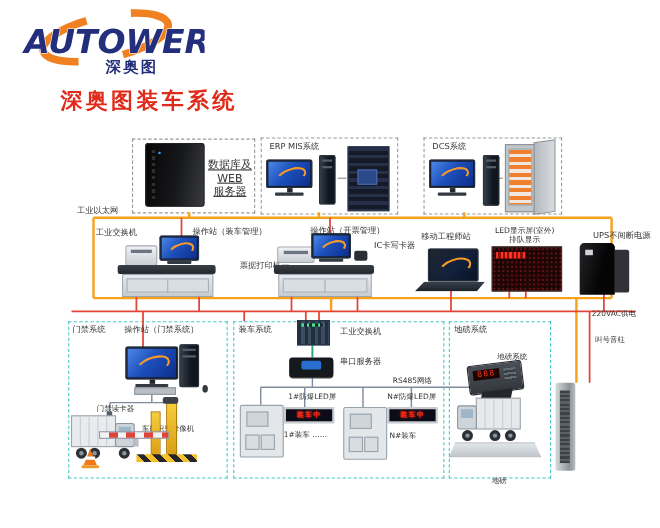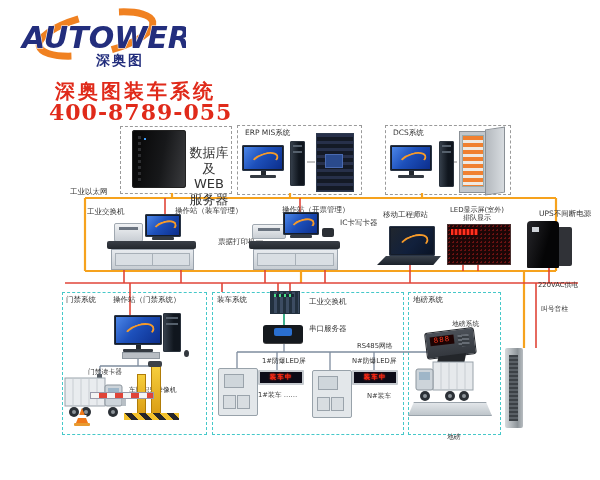--- a/index.html
+++ b/index.html
@@ -60,21 +60,20 @@
 <div class="stage">
 
   <div class="abs logo">
     <svg width="170" height="72" viewBox="0 0 170 72">
       <ellipse cx="80" cy="30" rx="58" ry="19" fill="none" stroke="#f08121" stroke-width="7" stroke-dasharray="86 41" stroke-dashoffset="34" transform="rotate(-12 80 30)"></ellipse>
       <text x="6" y="44" font-size="30" font-weight="bold" font-style="italic" fill="#232e7d" stroke="#ffffff" stroke-width="1" paint-order="stroke">AUTOWER</text>
     </svg>
   </div>
   <div class="abs logo-sub">深奥图</div>
   <div class="abs big-title">深奥图装车系统</div>
-  <div class="abs big-phone">400-8789-055</div>
 
   <div class="dash-gray" style="left:120px;top:126px;width:110px;height:66px;"></div>
   <div class="dash-gray" style="left:237px;top:125px;width:123px;height:68px;"></div>
   <div class="dash-gray" style="left:385px;top:125px;width:124px;height:68px;"></div>
   <div class="dash-teal" style="left:62px;top:292px;width:143px;height:141px;"></div>
   <div class="dash-teal" style="left:212px;top:292px;width:190px;height:141px;"></div>
   <div class="dash-teal" style="left:408px;top:292px;width:91px;height:141px;"></div>
 
   <svg class="wires" width="600" height="480">
     <g stroke="#f6a21d" stroke-width="2.2" fill="none">
@@ -126,21 +125,21 @@
         <path d="M450 162 H457"></path>
         <path d="M256 241 H263"></path>
     </g>
   </svg>
 
   <div class="abs" style="left:132px;top:130px;width:54px;height:58px;border-radius:3px;
        background:linear-gradient(100deg,#050505 0%,#17181a 55%,#3c3d40 100%);box-shadow:0 0 0 1px #222 inset;">
     <div class="abs" style="left:6px;top:6px;width:3px;height:46px;background:repeating-linear-gradient(180deg,#2e2f32 0 3px,#0a0a0a 3px 6px);"></div>
     <div class="abs" style="left:12px;top:8px;width:2px;height:2px;background:#3fa0ff;"></div>
   </div>
-  <div class="lb c" style="left:188px;top:145px;width:42px;white-space:normal;font-size:13px;">
+  <div class="lb c" style="left:188px;top:145px;width:42px;white-space:normal;font-size:10px;text-decoration:underline;">
     <div>数据库及WEB</div>
       <div>服务器</div>
   </div>
 
   <div class="lb" style="left:245px;top:128px;text-align:center;">ERP MIS系统</div>
   <div class="mon" style="left:242px;top:145px;width:42px;">
     <div class="fr">
         <div class="scr" style="height:22px;"></div>
       </div>
     <div class="nk"></div>
@@ -321,21 +320,21 @@
   </div>
   <div class="ledsm" style="left:258px;top:370px;width:42px;height:11px;">装车中</div>
   <div class="cabinet" style="left:312px;top:370px;width:38px;height:46px;">
     <div class="win"></div>
       <div class="d1"></div>
       <div class="d2"></div>
   </div>
   <div class="ledsm" style="left:352px;top:370px;width:42px;height:11px;">装车中</div>
 
   <div class="lb small" style="left:258px;top:391px;">1#装车 ……</div>
-  <div class="lb small" style="left:354px;top:392px;margin-left:13px;">N#装车</div>
+  <div class="lb small" style="left:354px;top:392px;">N#装车</div>
 
   <div class="lb" style="left:413px;top:295px;">地磅系统</div>
   <div class="lb small" style="left:452px;top:320px;">地磅系统</div>
   <div class="abs" style="left:426px;top:330px;width:48px;height:36px;transform:rotate(-7deg);">
     <div class="abs" style="left:0;top:0;width:48px;height:25px;background:linear-gradient(#4b5058,#33373d);border-radius:3px;border:1px solid #24272c;"></div>
     <div class="abs" style="left:5px;top:5px;width:24px;height:9px;background:#1d0303;color:#ff3a20;font-size:7px;line-height:9px;text-align:center;letter-spacing:1px;">888</div>
     <div class="abs" style="left:33px;top:6px;width:11px;height:12px;background:repeating-linear-gradient(#666c74 0 2px,#383d43 2px 4px);"></div>
     <div class="abs" style="left:10px;top:25px;width:28px;height:9px;background:#23262a;transform:skewX(-18deg);"></div>
   </div>
 

